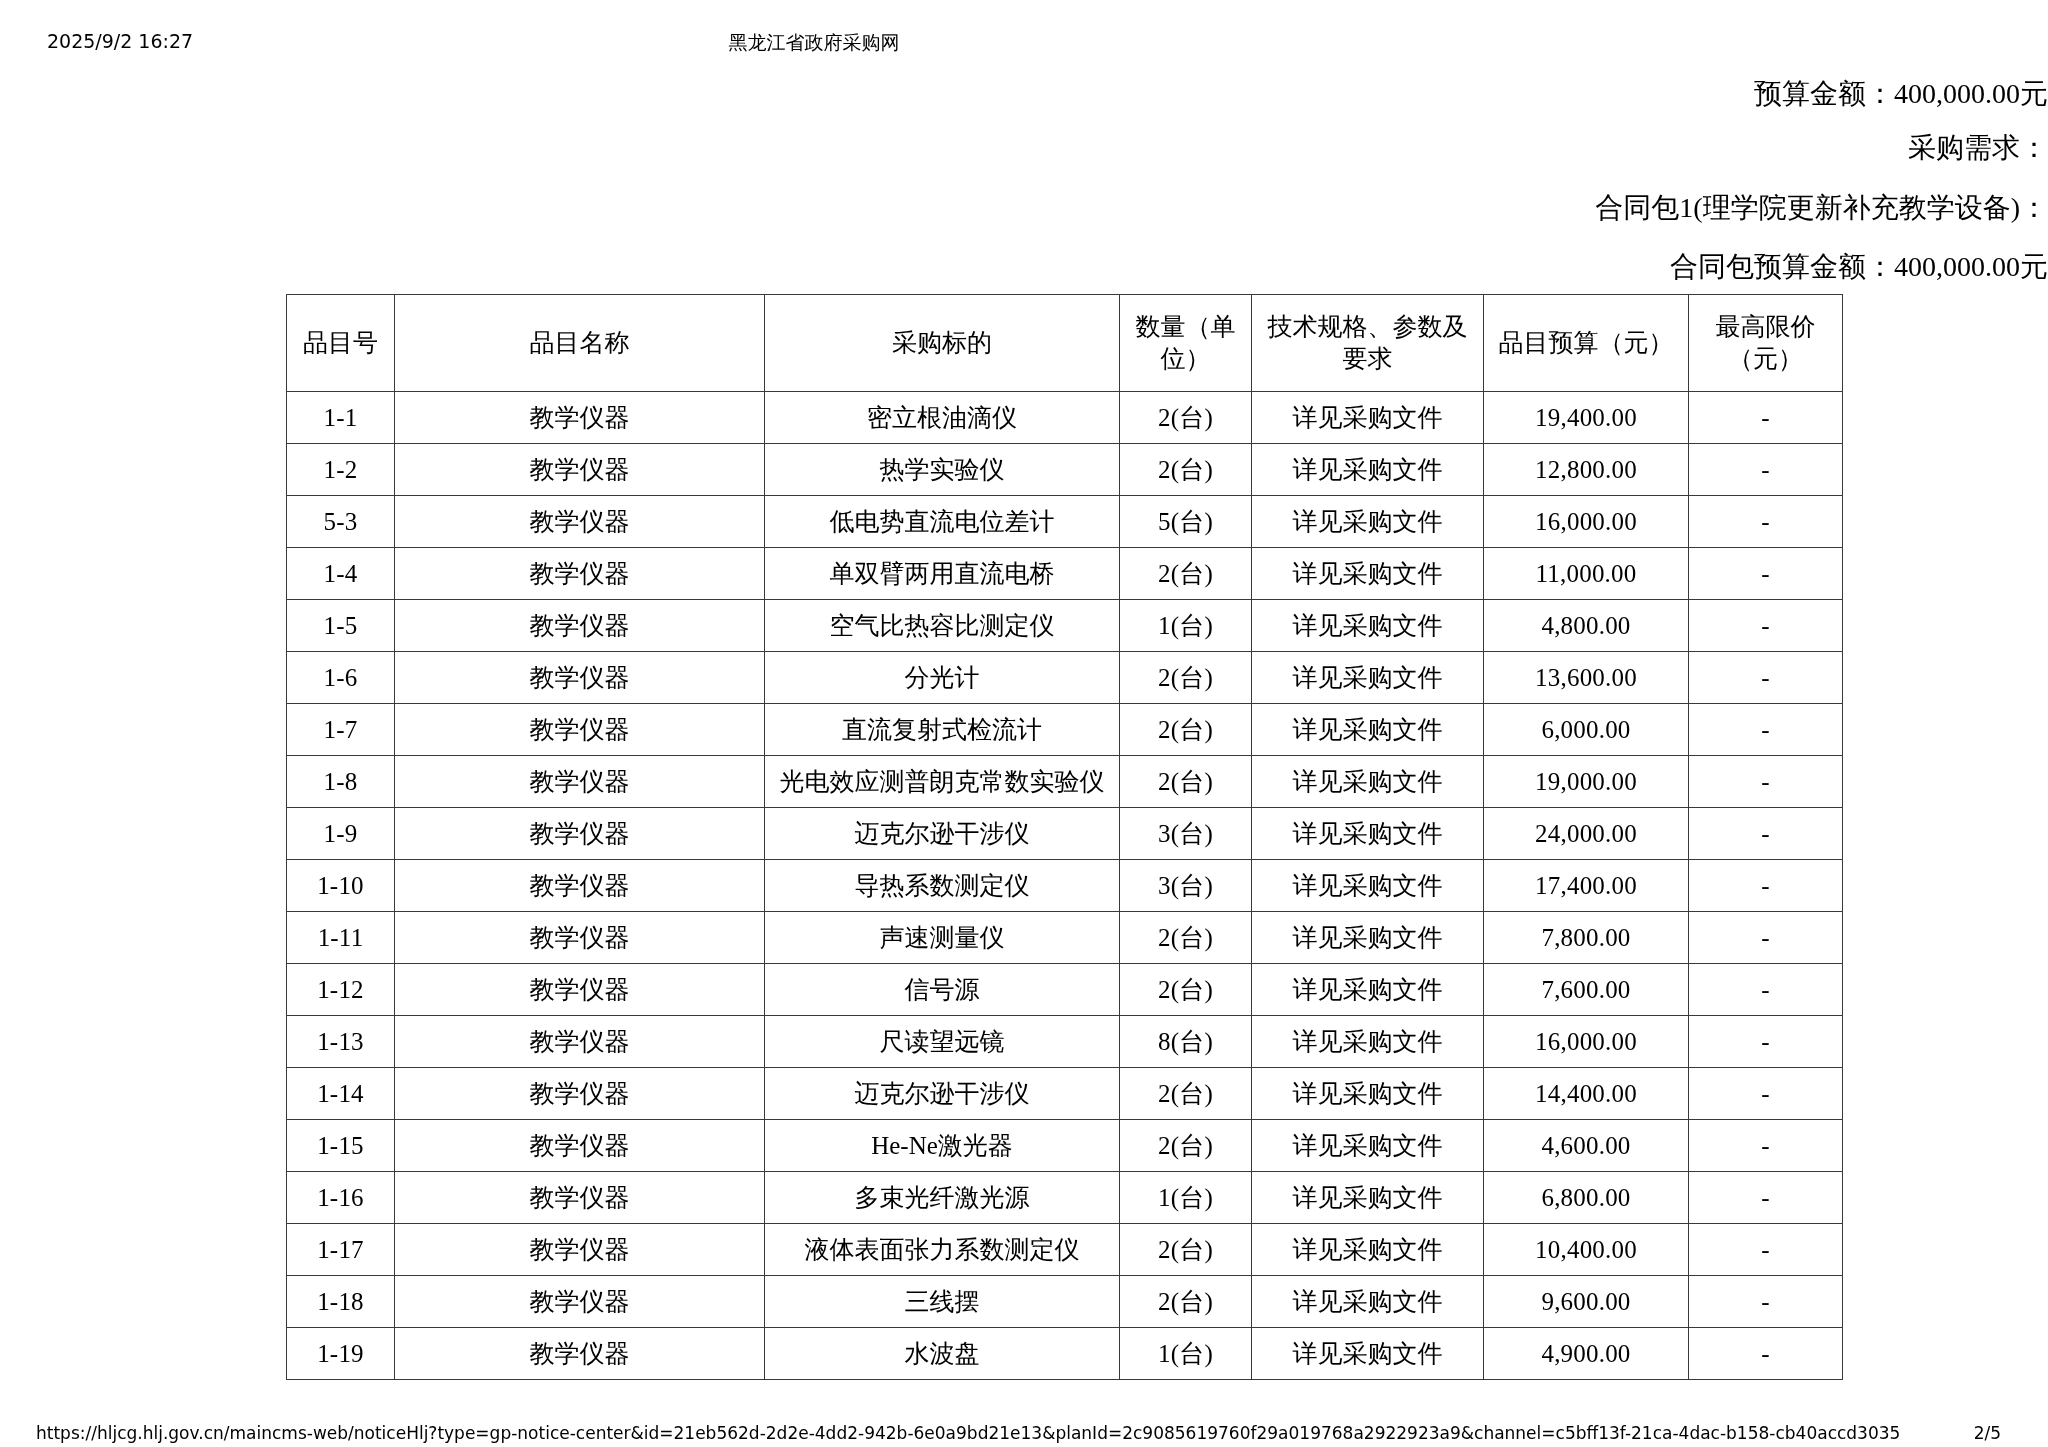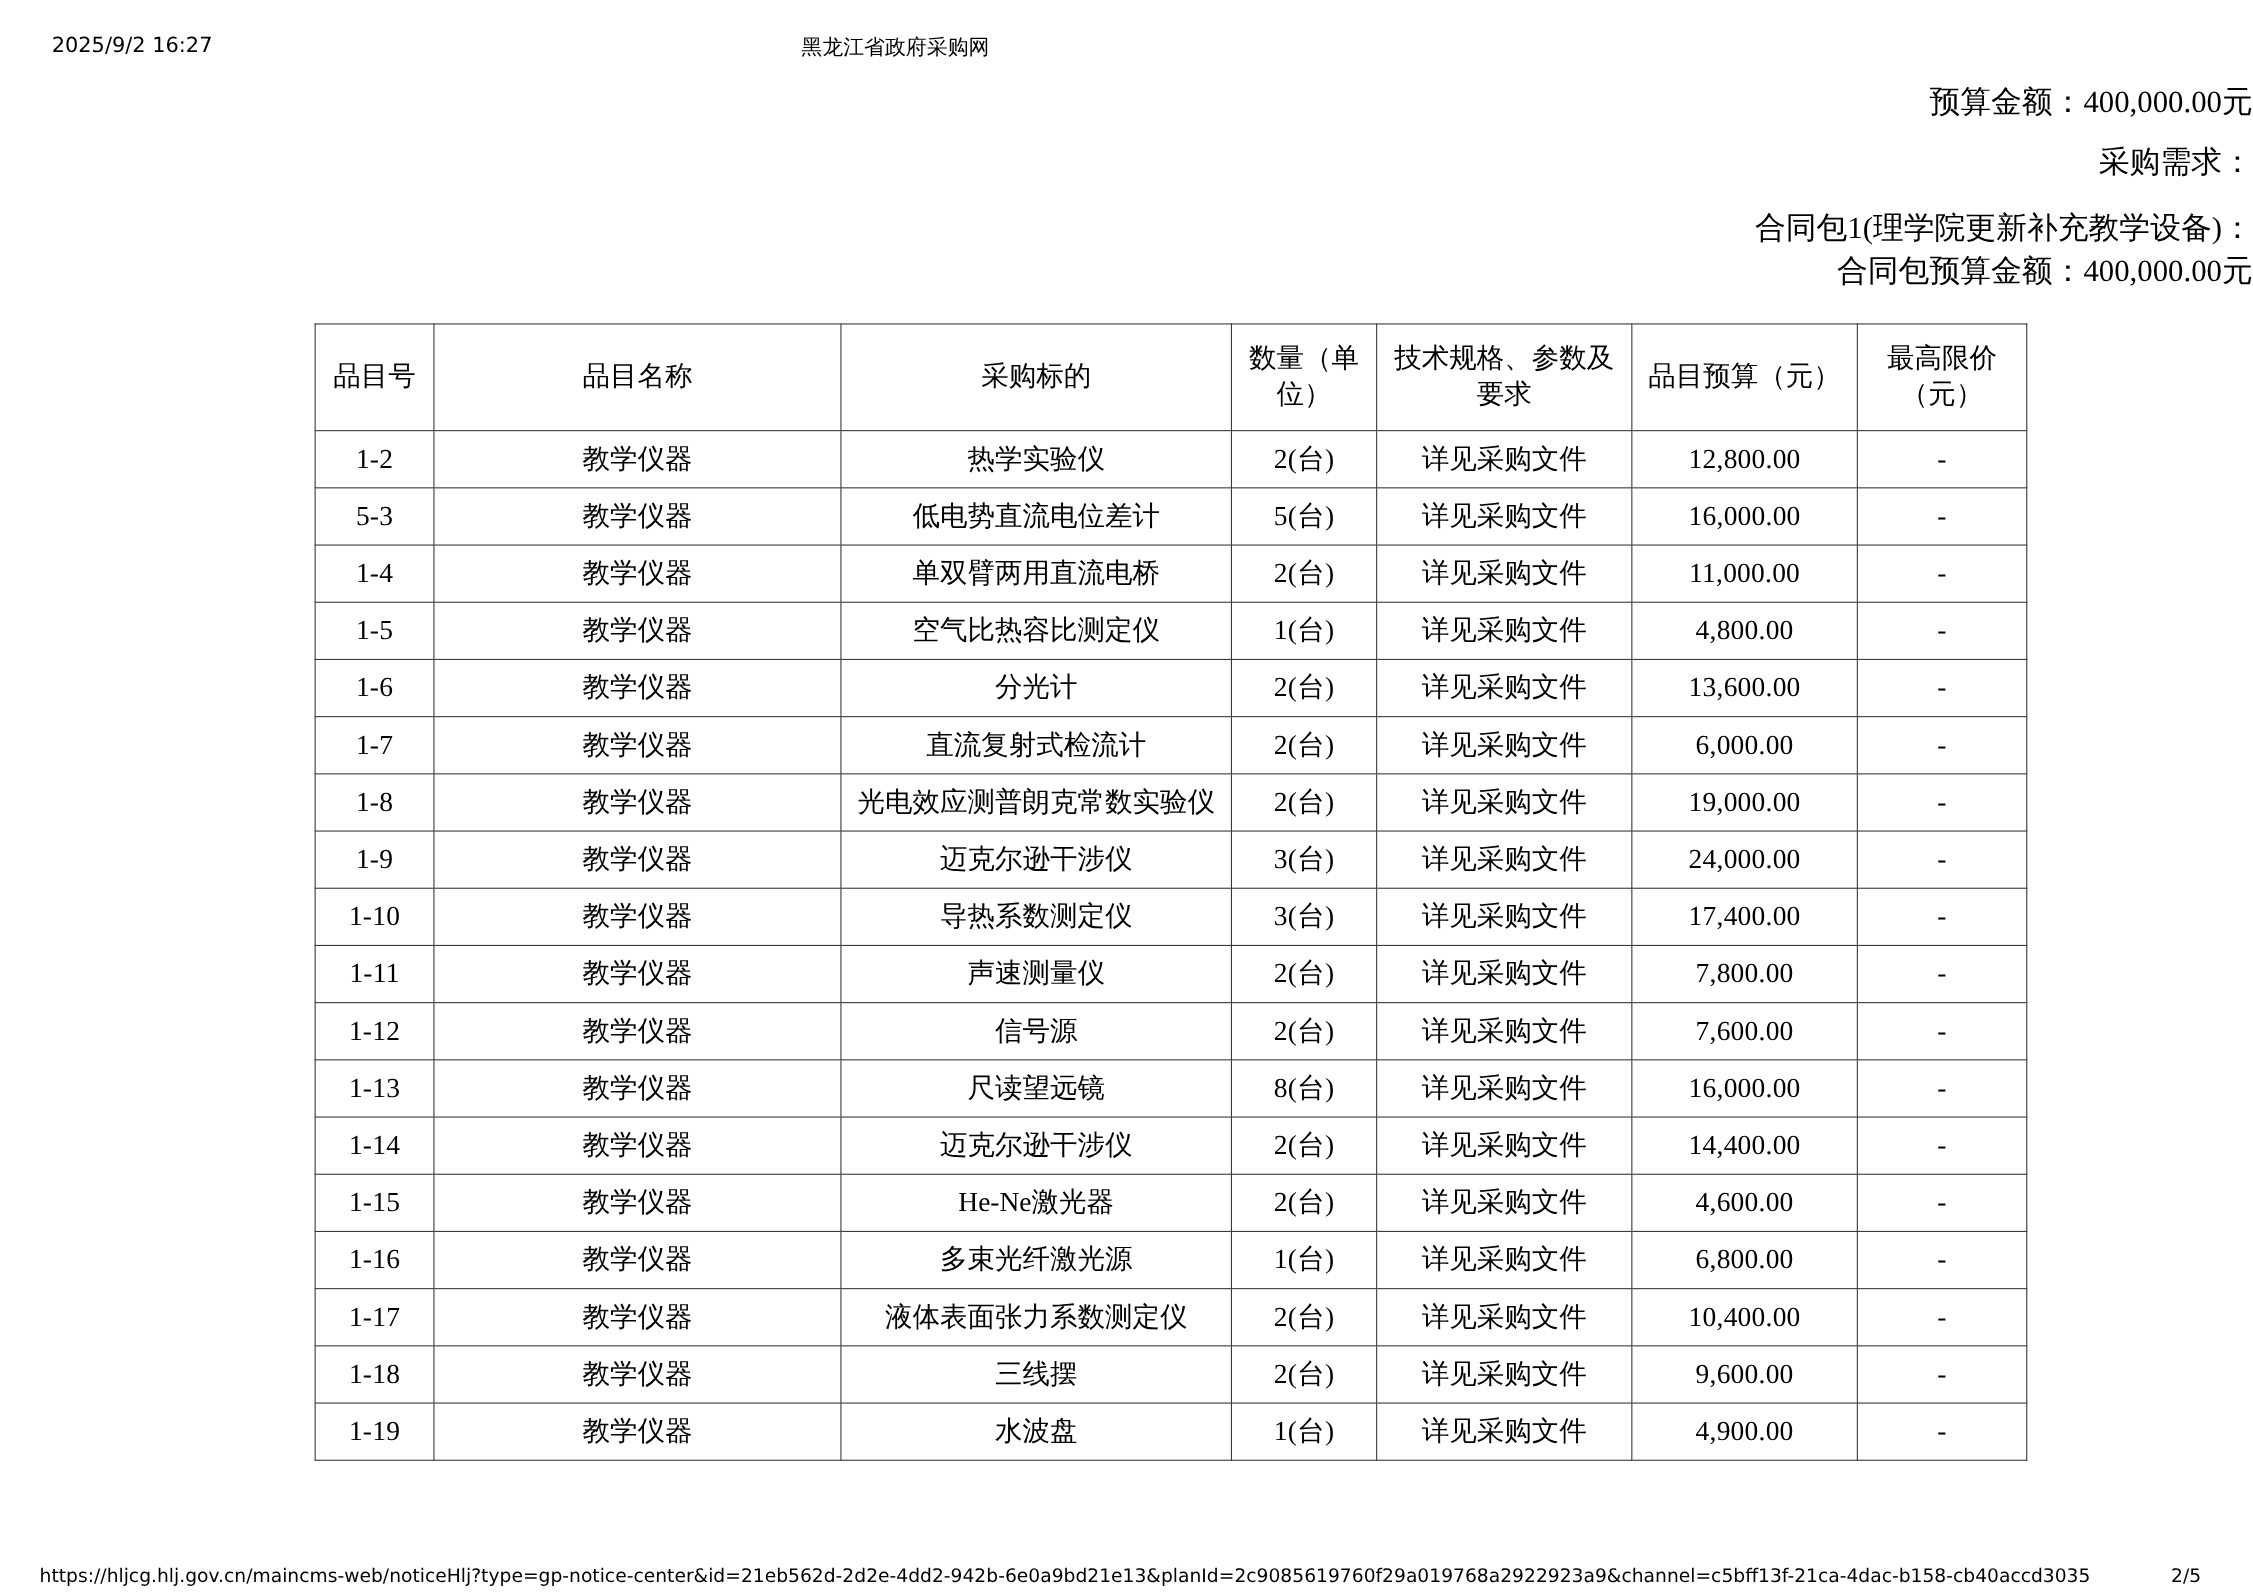--- a/index.html
+++ b/index.html
@@ -82,21 +82,21 @@
   }
   .para {
     font-size: 28px;
     line-height: 1.42;
     white-space: nowrap;
     color: #000;
   }
   .p-budget   { margin-left: 286px; margin-top: 8px; }
   .p-demand   { margin-left: 286px; margin-top: 14px; }
   .p-pkg      { margin-left: 335px; margin-top: 20px; }
-  .p-pkgbudget{ margin-left: 348px; }
+  .p-pkgbudget{ margin-left: 348px; margin-top: 20px; }
 
   
   .table-wrap {
     position: absolute;
     left: 286px;
     top: 294px;
     width: 1556px;
   }
   table.items {
     border-collapse: collapse;
@@ -180,20 +180,29 @@
           <th>品目名称</th>
           <th>采购标的</th>
           <th>数量（单位）</th>
           <th>技术规格、参数及要求</th>
           <th>品目预算（元）</th>
           <th>最高限价（元）</th>
         </tr>
       </thead>
       <tbody id="items-body">
           <tr>
+            <td class="mono-like">1-1</td>
+            <td>教学仪器</td>
+            <td>密立根油滴仪</td>
+            <td class="mono-like">2(台)</td>
+            <td>详见采购文件</td>
+            <td class="num-right mono-like">19,400.00</td>
+            <td class="cap-right mono-like">-</td>
+          </tr>
+          <tr>
             <td class="mono-like">1-2</td>
             <td>教学仪器</td>
             <td>热学实验仪</td>
             <td class="mono-like">2(台)</td>
             <td>详见采购文件</td>
             <td class="num-right mono-like">12,800.00</td>
             <td class="cap-right mono-like">-</td>
           </tr>
           <tr>
             <td class="mono-like">5-3</td>

